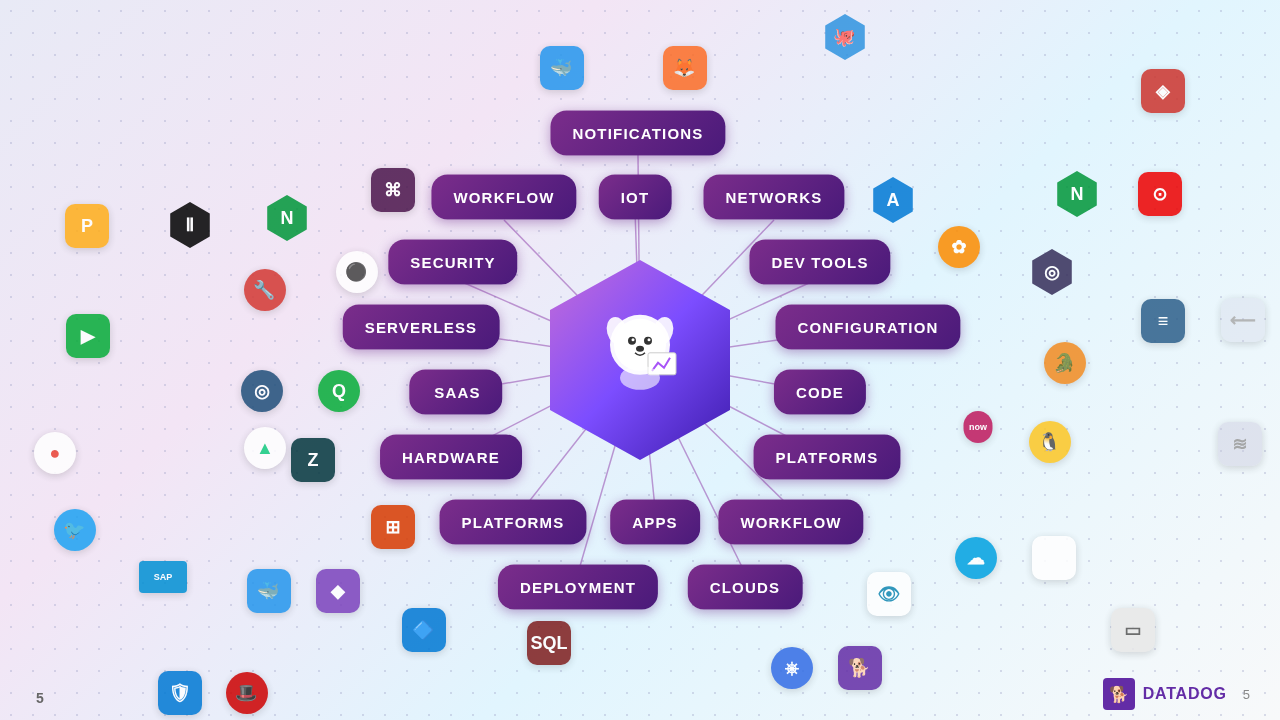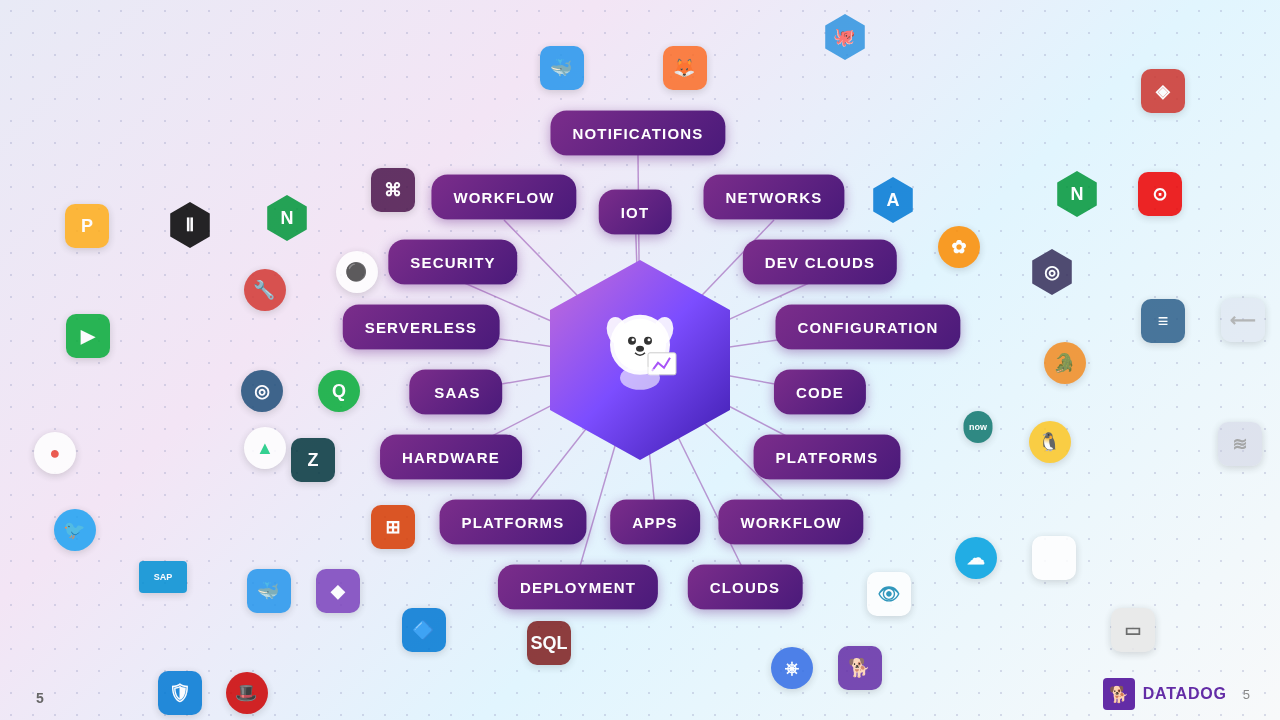--- a/index.html
+++ b/index.html
@@ -171,24 +171,24 @@
         <polyline points="62,68 68,60 74,65 80,55" stroke="#a855f7" stroke-width="2" fill="none"></polyline>
 
         <ellipse cx="50" cy="75" rx="20" ry="12" fill="white" opacity="0.6"></ellipse>
       </svg>
     </div>
   </div>
 
   <div id="categories-container">
       <div class="cat-btn" style="left: 638px; top: 133px;">NOTIFICATIONS</div>
       <div class="cat-btn" style="left: 504px; top: 197px;">WORKFLOW</div>
-      <div class="cat-btn" style="left: 635px; top: 197px; margin-top: 15px;">IOT</div>
+      <div class="cat-btn" style="left: 635px; top: 197px;">IOT</div>
       <div class="cat-btn" style="left: 774px; top: 197px;">NETWORKS</div>
       <div class="cat-btn" style="left: 453px; top: 262px;">SECURITY</div>
-      <div class="cat-btn" style="left: 820px; top: 262px;">DEV CLOUDS</div>
+      <div class="cat-btn" style="left: 820px; top: 262px;">DEV TOOLS</div>
       <div class="cat-btn" style="left: 421px; top: 327px;">SERVERLESS</div>
       <div class="cat-btn" style="left: 868px; top: 327px;">CONFIGURATION</div>
       <div class="cat-btn" style="left: 456px; top: 392px; padding-left: 25px;">SAAS</div>
       <div class="cat-btn" style="left: 820px; top: 392px;">CODE</div>
       <div class="cat-btn" style="left: 451px; top: 457px; text-align: right;">HARDWARE</div>
       <div class="cat-btn" style="left: 827px; top: 457px;">PLATFORMS</div>
       <div class="cat-btn" style="left: 513px; top: 522px;">PLATFORMS</div>
       <div class="cat-btn" style="left: 655px; top: 522px;">APPS</div>
       <div class="cat-btn" style="left: 791px; top: 522px;">WORKFLOW</div>
       <div class="cat-btn" style="left: 578px; top: 587px;">DEPLOYMENT</div>
@@ -199,21 +199,21 @@
       <div style="position: absolute; left: 393px; top: 190px; transform: translate(-50%, -50%); z-index: 3; font-size: 18px; color: white; background: rgb(74, 21, 75); display: flex; align-items: center; justify-content: center; font-weight: bold; box-shadow: rgba(0, 0, 0, 0.18) 0px 2px 8px; opacity: 0.85; width: 44px; height: 44px; border-radius: 10px;">⌘</div>
       <div style="position: absolute; left: 685px; top: 68px; transform: translate(-50%, -50%); z-index: 3; font-size: 18px; color: white; background: rgb(252, 109, 38); display: flex; align-items: center; justify-content: center; font-weight: bold; box-shadow: rgba(0, 0, 0, 0.18) 0px 2px 8px; opacity: 0.85; width: 44px; height: 44px; border-radius: 10px;">🦊</div>
       <div style="position: absolute; left: 562px; top: 68px; transform: translate(-50%, -50%); z-index: 3; font-size: 18px; color: white; background: rgb(36, 150, 237); display: flex; align-items: center; justify-content: center; font-weight: bold; box-shadow: rgba(0, 0, 0, 0.18) 0px 2px 8px; opacity: 0.85; width: 44px; height: 44px; border-radius: 10px;">🐳</div>
       <div style="position: absolute; left: 357px; top: 272px; transform: translate(-50%, -50%); z-index: 3; font-size: 18px; color: rgb(51, 51, 51); background: white; display: flex; align-items: center; justify-content: center; font-weight: bold; box-shadow: rgba(0, 0, 0, 0.18) 0px 2px 8px; opacity: 0.85; width: 42px; height: 42px; border-radius: 50%;">⚫</div>
       <div style="position: absolute; left: 265px; top: 290px; transform: translate(-50%, -50%); z-index: 3; font-size: 18px; color: white; background: rgb(211, 56, 51); display: flex; align-items: center; justify-content: center; font-weight: bold; box-shadow: rgba(0, 0, 0, 0.18) 0px 2px 8px; opacity: 0.85; width: 42px; height: 42px; border-radius: 50%;">🔧</div>
       <div style="position: absolute; left: 845px; top: 37px; transform: translate(-50%, -50%); z-index: 3; font-size: 18px; color: white; background: rgb(47, 147, 224); display: flex; align-items: center; justify-content: center; font-weight: bold; box-shadow: rgba(0, 0, 0, 0.18) 0px 2px 8px; opacity: 0.85; width: 46px; height: 46px; border-radius: 8px; clip-path: polygon(50% 0%, 93% 25%, 93% 75%, 50% 100%, 7% 75%, 7% 25%);">🐙</div>
       <div style="position: absolute; left: 893px; top: 200px; transform: translate(-50%, -50%); z-index: 3; font-size: 18px; color: white; background: rgb(0, 120, 212); display: flex; align-items: center; justify-content: center; font-weight: bold; box-shadow: rgba(0, 0, 0, 0.18) 0px 2px 8px; opacity: 0.85; width: 46px; height: 46px; border-radius: 8px; clip-path: polygon(50% 0%, 93% 25%, 93% 75%, 50% 100%, 7% 75%, 7% 25%);">A</div>
       <div style="position: absolute; left: 1077px; top: 194px; transform: translate(-50%, -50%); z-index: 3; font-size: 18px; color: white; background: rgb(0, 150, 57); display: flex; align-items: center; justify-content: center; font-weight: bold; box-shadow: rgba(0, 0, 0, 0.18) 0px 2px 8px; opacity: 0.85; width: 46px; height: 46px; border-radius: 8px; clip-path: polygon(50% 0%, 93% 25%, 93% 75%, 50% 100%, 7% 75%, 7% 25%);">N</div>
       <div style="position: absolute; left: 959px; top: 247px; transform: translate(-50%, -50%); z-index: 3; font-size: 18px; color: white; background: rgb(253, 140, 0); display: flex; align-items: center; justify-content: center; font-weight: bold; box-shadow: rgba(0, 0, 0, 0.18) 0px 2px 8px; opacity: 0.85; width: 42px; height: 42px; border-radius: 50%;">✿</div>
       <div style="position: absolute; left: 1052px; top: 272px; transform: translate(-50%, -50%); z-index: 3; font-size: 18px; color: white; background: rgb(54, 45, 89); display: flex; align-items: center; justify-content: center; font-weight: bold; box-shadow: rgba(0, 0, 0, 0.18) 0px 2px 8px; opacity: 0.85; width: 46px; height: 46px; border-radius: 8px; clip-path: polygon(50% 0%, 93% 25%, 93% 75%, 50% 100%, 7% 75%, 7% 25%);">◎</div>
-      <div style="position: absolute; left: 978px; top: 427px; transform: translate(-50%, -50%); z-index: 3; font-size: 9px; color: white; background: #0f766e; display: flex; align-items: center; justify-content: center; font-weight: bold; box-shadow: rgba(0, 0, 0, 0.18) 0px 2px 8px; opacity: 0.85; width: 29px; height: 32px; border-radius: 16px;">now</div>
+      <div style="position: absolute; left: 978px; top: 427px; transform: translate(-50%, -50%); z-index: 3; font-size: 9px; color: white; background: #be185d; display: flex; align-items: center; justify-content: center; font-weight: bold; box-shadow: rgba(0, 0, 0, 0.18) 0px 2px 8px; opacity: 0.85; width: 29px; height: 32px; border-radius: 16px;">now</div>
       <div style="position: absolute; left: 1050px; top: 442px; transform: translate(-50%, -50%); z-index: 3; font-size: 18px; color: black; background: rgb(252, 198, 36); display: flex; align-items: center; justify-content: center; font-weight: bold; box-shadow: rgba(0, 0, 0, 0.18) 0px 2px 8px; opacity: 0.85; width: 42px; height: 42px; border-radius: 50%;">🐧</div>
       <div style="position: absolute; left: 976px; top: 558px; transform: translate(-50%, -50%); z-index: 3; font-size: 18px; color: white; background: rgb(0, 161, 224); display: flex; align-items: center; justify-content: center; font-weight: bold; box-shadow: rgba(0, 0, 0, 0.18) 0px 2px 8px; opacity: 0.85; width: 42px; height: 42px; border-radius: 50%;">☁</div>
       <div style="position: absolute; left: 1054px; top: 558px; transform: translate(-50%, -50%); z-index: 3; font-size: 18px; color: rgb(85, 85, 85); background: white; display: flex; align-items: center; justify-content: center; font-weight: bold; box-shadow: rgba(0, 0, 0, 0.18) 0px 2px 8px; opacity: 0.85; width: 44px; height: 44px; border-radius: 10px;"></div>
       <div style="position: absolute; left: 889px; top: 594px; transform: translate(-50%, -50%); z-index: 3; font-size: 18px; color: rgb(18, 135, 177); background: white; display: flex; align-items: center; justify-content: center; font-weight: bold; box-shadow: rgba(0, 0, 0, 0.18) 0px 2px 8px; opacity: 0.85; width: 44px; height: 44px; border-radius: 10px;">👁</div>
       <div style="position: absolute; left: 393px; top: 527px; transform: translate(-50%, -50%); z-index: 3; font-size: 18px; color: white; background: rgb(216, 59, 1); display: flex; align-items: center; justify-content: center; font-weight: bold; box-shadow: rgba(0, 0, 0, 0.18) 0px 2px 8px; opacity: 0.85; width: 44px; height: 44px; border-radius: 10px;">⊞</div>
       <div style="position: absolute; left: 338px; top: 591px; transform: translate(-50%, -50%); z-index: 3; font-size: 18px; color: white; background: rgb(123, 66, 188); display: flex; align-items: center; justify-content: center; font-weight: bold; box-shadow: rgba(0, 0, 0, 0.18) 0px 2px 8px; opacity: 0.85; width: 44px; height: 44px; border-radius: 10px;">◆</div>
       <div style="position: absolute; left: 269px; top: 591px; transform: translate(-50%, -50%); z-index: 3; font-size: 18px; color: white; background: rgb(36, 150, 237); display: flex; align-items: center; justify-content: center; font-weight: bold; box-shadow: rgba(0, 0, 0, 0.18) 0px 2px 8px; opacity: 0.85; width: 44px; height: 44px; border-radius: 10px;">🐳</div>
       <div style="position: absolute; left: 424px; top: 630px; transform: translate(-50%, -50%); z-index: 3; font-size: 18px; color: white; background: rgb(0, 120, 212); display: flex; align-items: center; justify-content: center; font-weight: bold; box-shadow: rgba(0, 0, 0, 0.18) 0px 2px 8px; opacity: 0.85; width: 44px; height: 44px; border-radius: 10px;">🔷</div>
       <div style="position: absolute; left: 792px; top: 668px; transform: translate(-50%, -50%); z-index: 3; font-size: 18px; color: white; background: rgb(50, 108, 229); display: flex; align-items: center; justify-content: center; font-weight: bold; box-shadow: rgba(0, 0, 0, 0.18) 0px 2px 8px; opacity: 0.85; width: 42px; height: 42px; border-radius: 50%;">⎈</div>
       <div style="position: absolute; left: 860px; top: 668px; transform: translate(-50%, -50%); z-index: 3; font-size: 18px; color: white; background: rgb(99, 44, 166); display: flex; align-items: center; justify-content: center; font-weight: bold; box-shadow: rgba(0, 0, 0, 0.18) 0px 2px 8px; opacity: 0.85; width: 44px; height: 44px; border-radius: 10px;">🐕</div>

